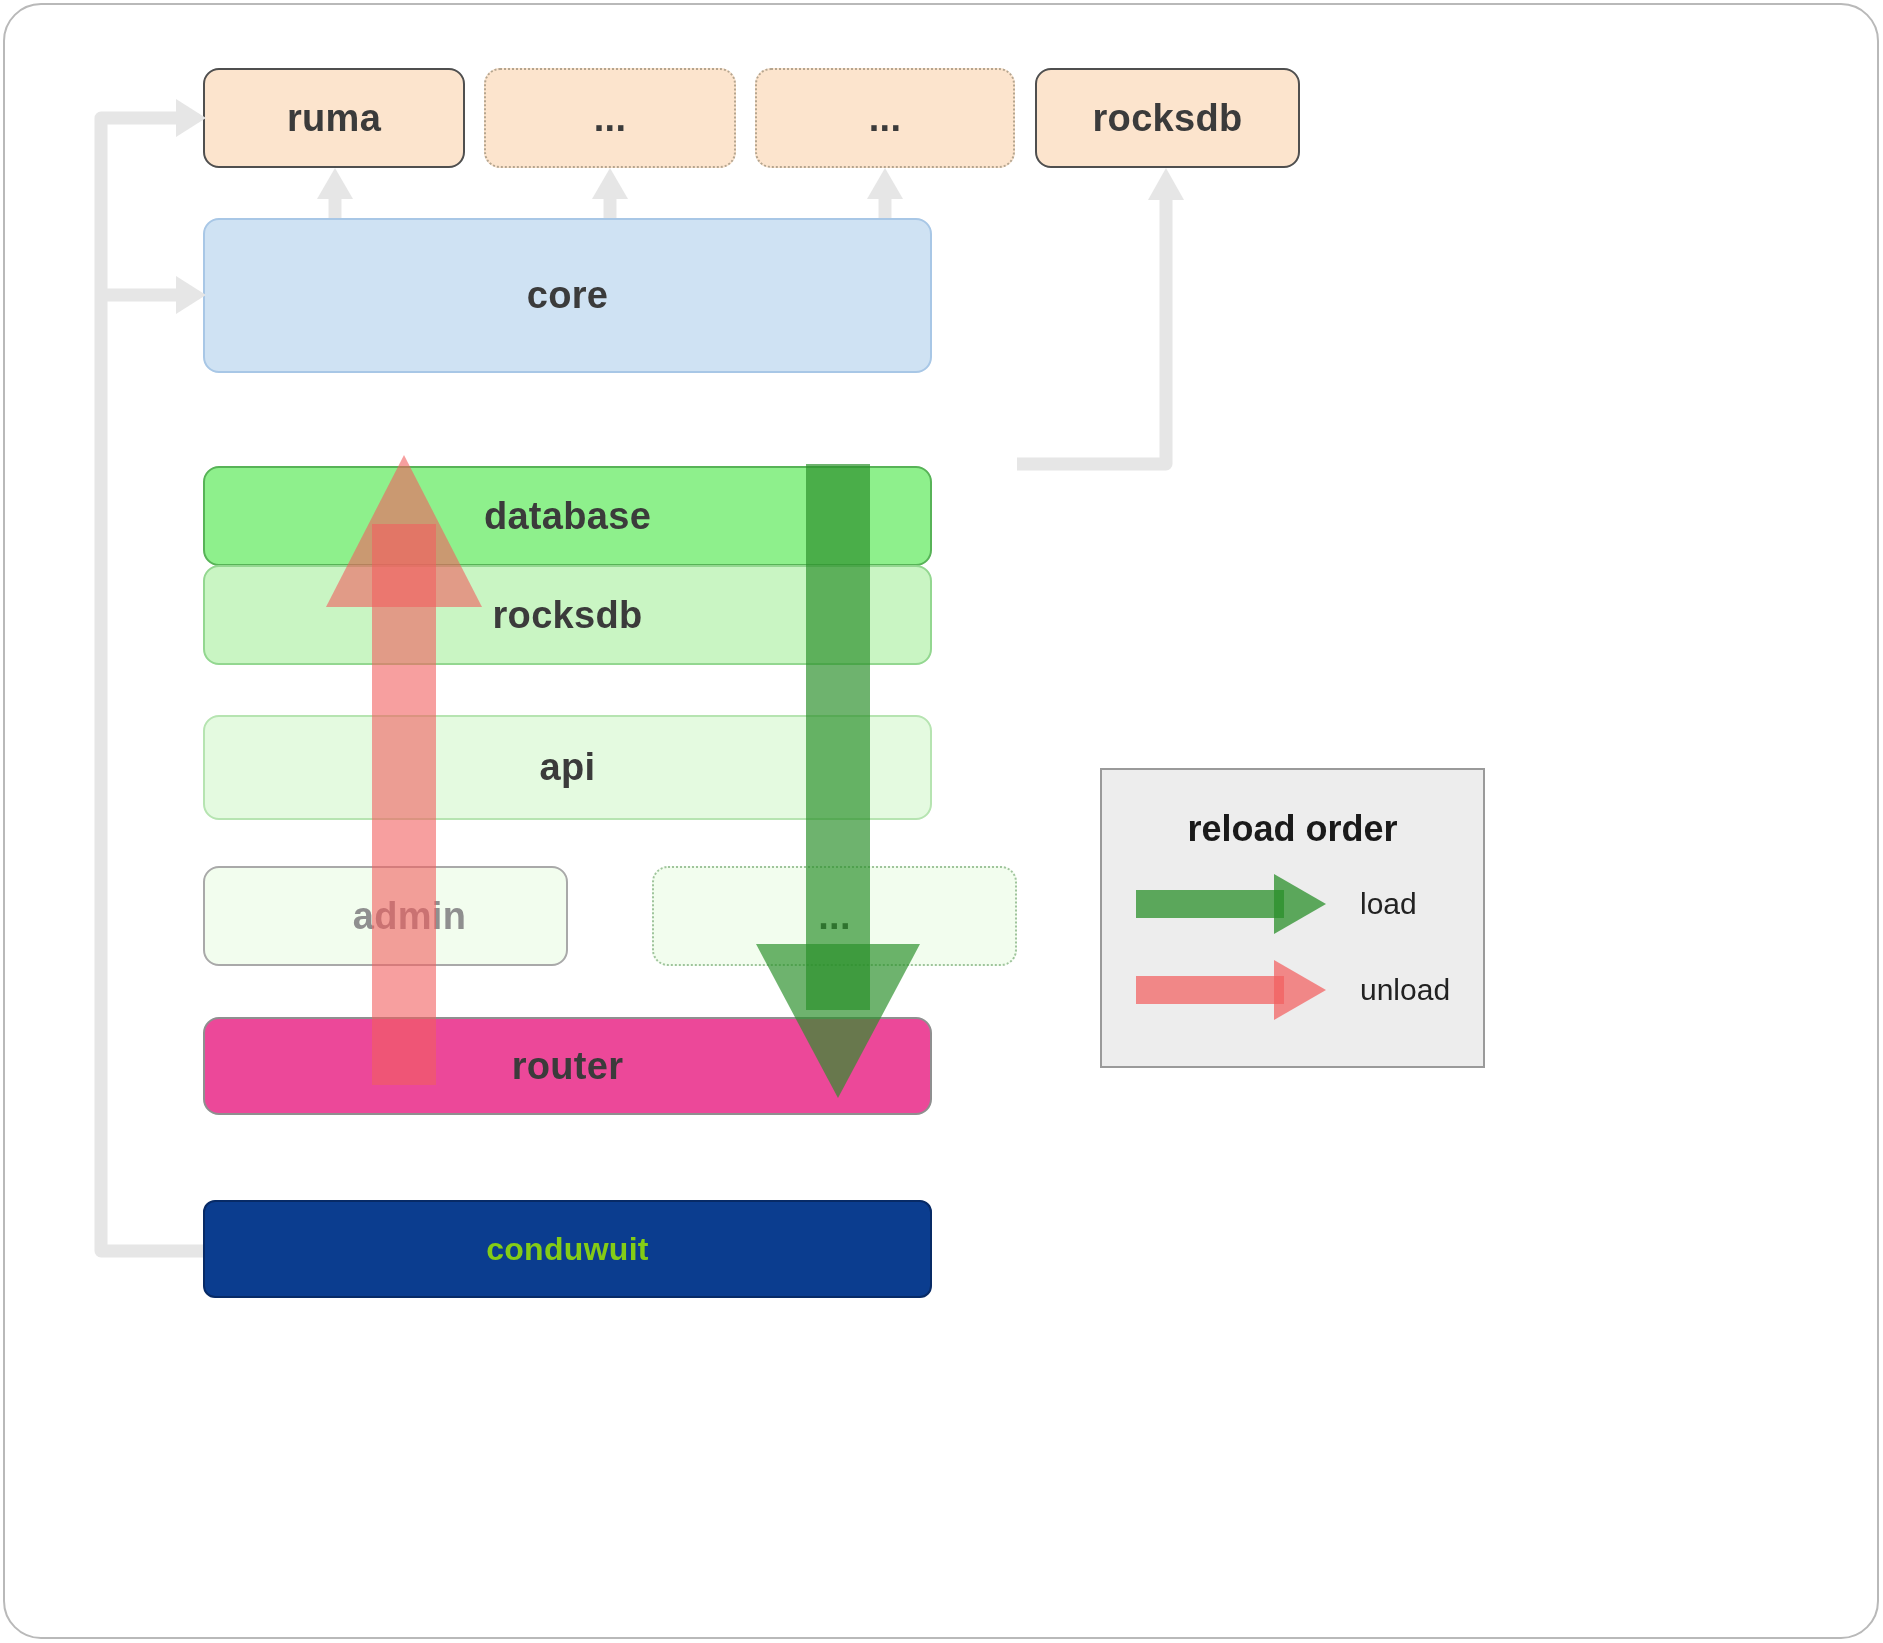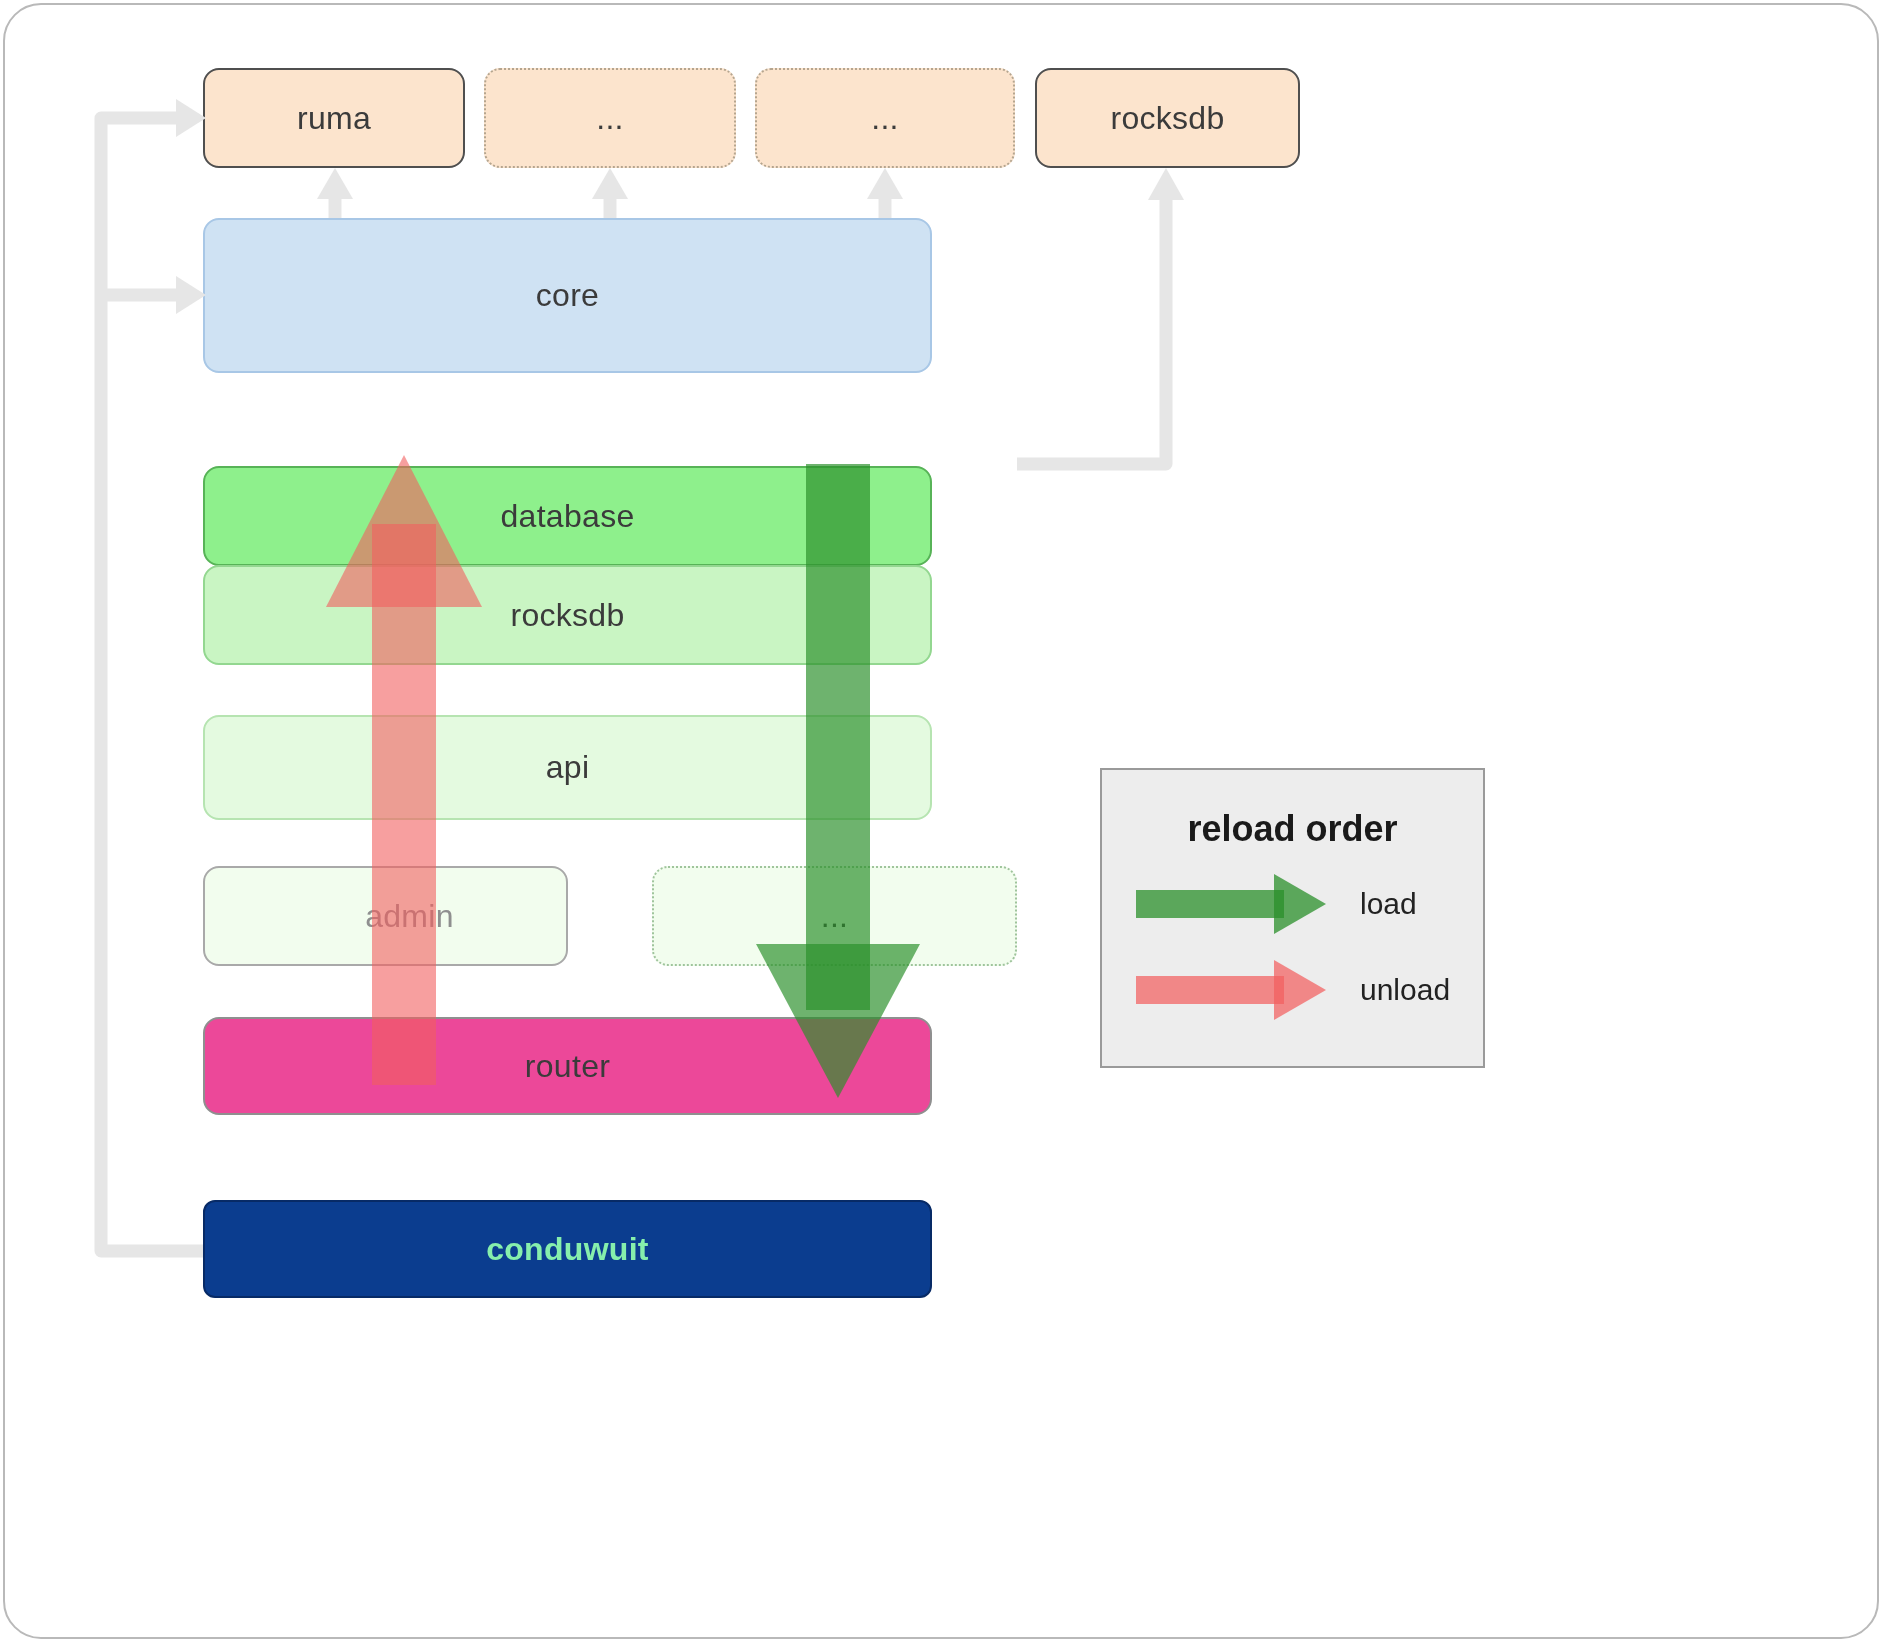--- a/index.html
+++ b/index.html
@@ -16,22 +16,22 @@
     left: 3px; top: 3px; right: 4px; bottom: 4px;
     border: 2px solid #b9b9b9;
     border-radius: 38px;
   }
   .box {
     position: absolute;
     box-sizing: border-box;
     display: flex;
     align-items: center;
     justify-content: center;
-    font-size: 32px;
-    font-weight: 400;
+    font-size: 38px;
+    font-weight: 700;
     color: var(--label_dark, #3b3b3b);
     letter-spacing: 0.3px;
   }
   
   .top-box {
     top: 68px; height: 100px;
     background: var(--peach, #fce4cd);
     border: 2px solid #4f4f4f;
     border-radius: 16px;
   }
@@ -79,21 +79,21 @@
   .box-router {
     top: 1017px; height: 98px;
     background: #ec4899;
     border: 2px solid #8f8f8f;
   }
   .box-conduwuit {
     top: 1200px; height: 98px;
     background: var(--navy, #0b3d8f);
     border: 2px solid var(--navy_border, #072a66);
     border-radius: 12px;
-    color: #86efac;
+    color: #84cc16;
     font-weight: 700;
     font-size: 32px;
   }
 
   
   .legend {
     position: absolute;
     left: 1100px; top: 768px; width: 385px; height: 300px;
     box-sizing: border-box;
     background: var(--legend_bg, #ededed);

